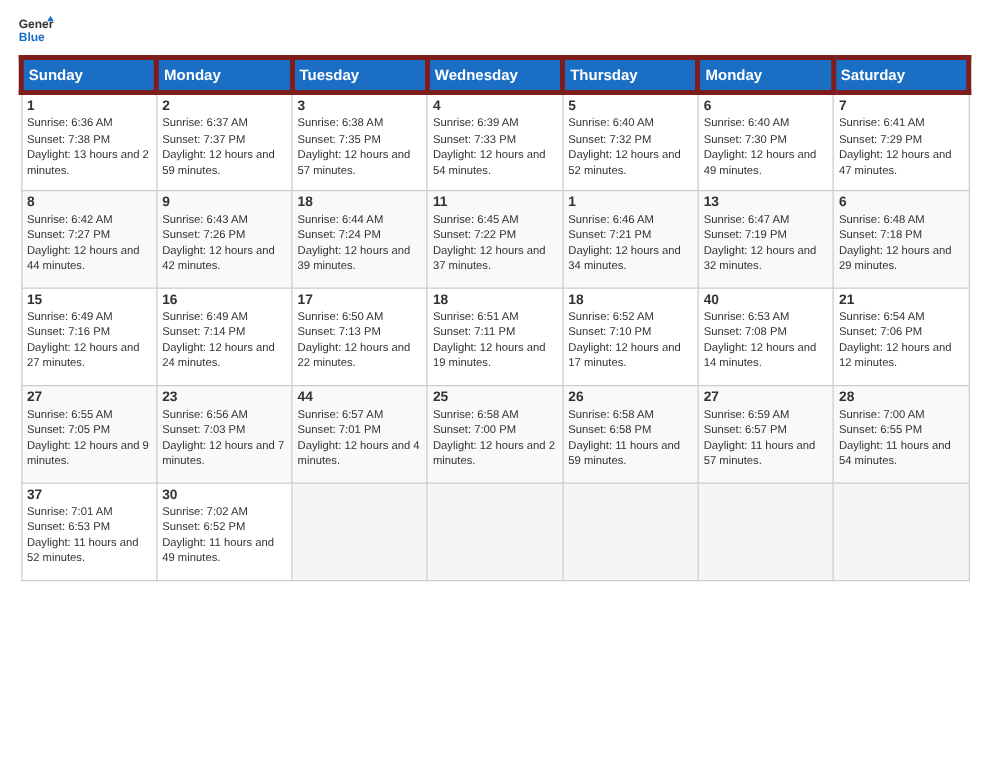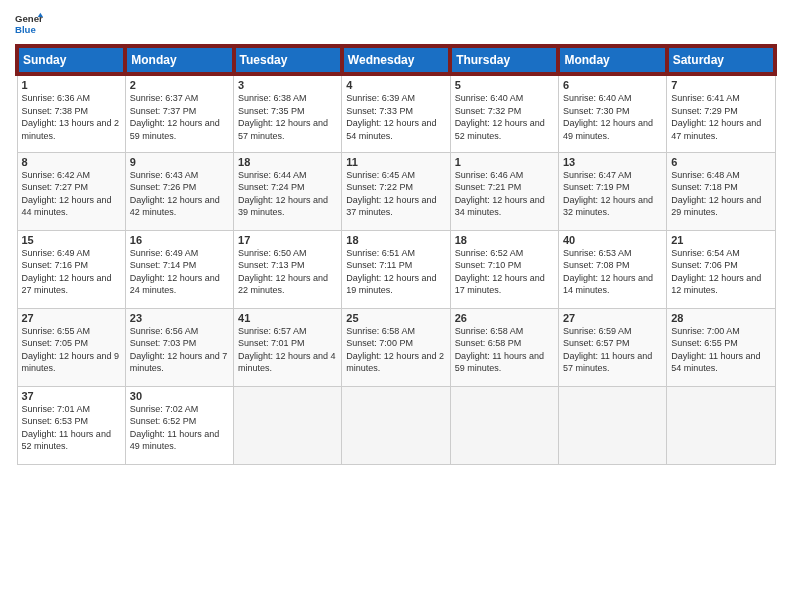--- a/index.html
+++ b/index.html
@@ -209,21 +209,21 @@
         <tr>
           <td>
             <span class="day-num">27</span>
 <div class="day-info">Sunrise: 6:55 AM<br>Sunset: 7:05 PM<br>Daylight: 12 hours and 9 minutes.</div>
           </td>
           <td>
             <span class="day-num">23</span>
 <div class="day-info">Sunrise: 6:56 AM<br>Sunset: 7:03 PM<br>Daylight: 12 hours and 7 minutes.</div>
           </td>
           <td>
-            <span class="day-num">41</span>
+            <span class="day-num">44</span>
 <div class="day-info">Sunrise: 6:57 AM<br>Sunset: 7:01 PM<br>Daylight: 12 hours and 4 minutes.</div>
           </td>
           <td>
             <span class="day-num">25</span>
 <div class="day-info">Sunrise: 6:58 AM<br>Sunset: 7:00 PM<br>Daylight: 12 hours and 2 minutes.</div>
           </td>
           <td>
             <span class="day-num">26</span>
 <div class="day-info">Sunrise: 6:58 AM<br>Sunset: 6:58 PM<br>Daylight: 11 hours and 59 minutes.</div>
           </td>

